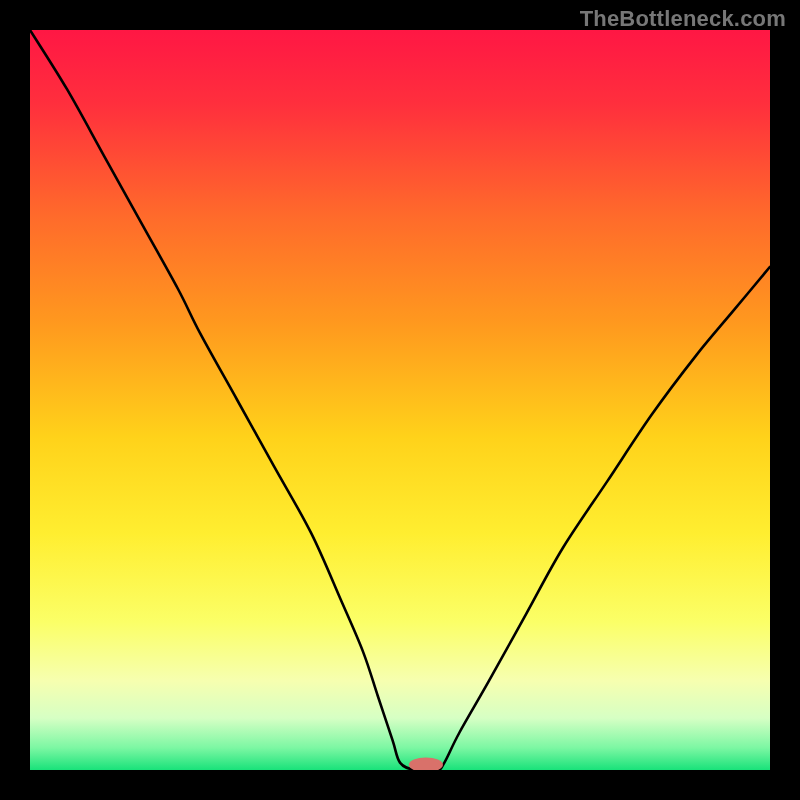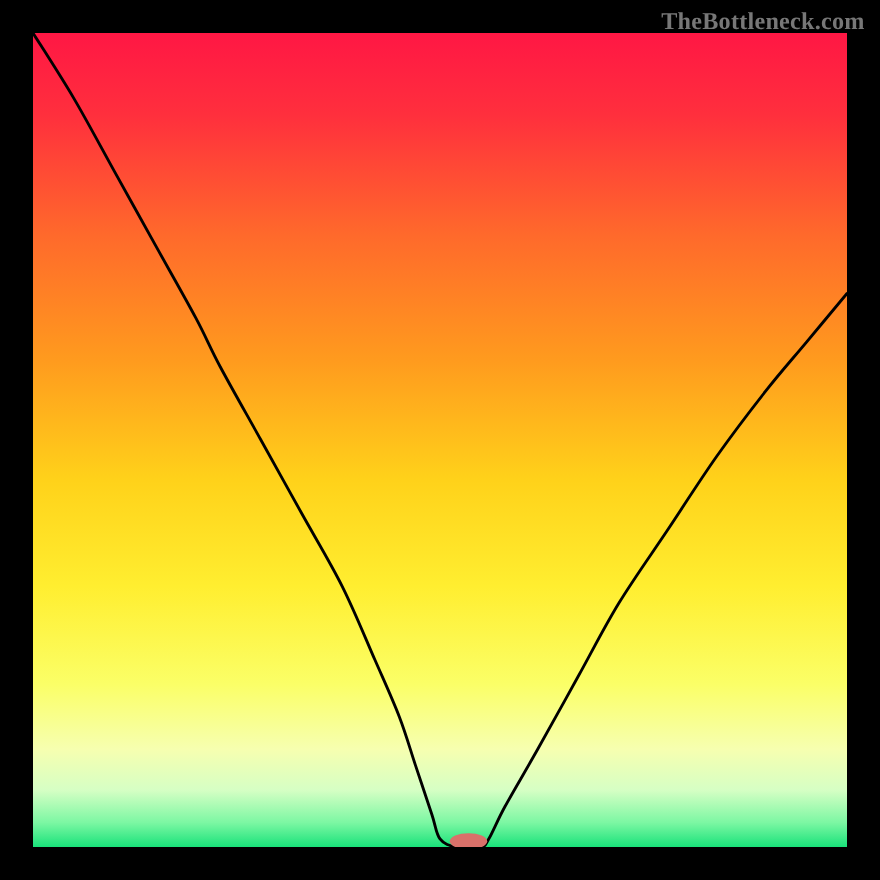--- a/index.html
+++ b/index.html
@@ -9,21 +9,20 @@
     height: 800px;
     overflow: hidden;
     background: #000;
     font-family: Arial, Helvetica, sans-serif;
   }
   .frame {
     position: relative;
     width: 800px;
     height: 800px;
     background: #000;
-    font-family: Liberation Serif, serif;
   }
   .plot {
     position: absolute;
     left: 30px;
     top: 30px;
     width: 740px;
     height: 740px;
   }
   .watermark {
     position: absolute;

